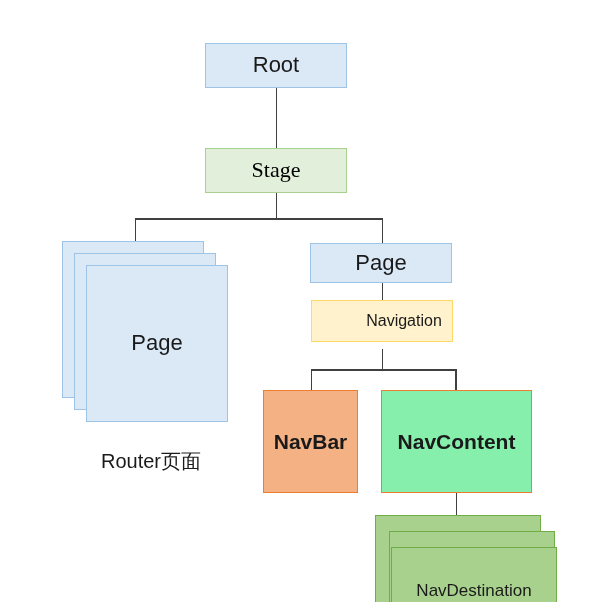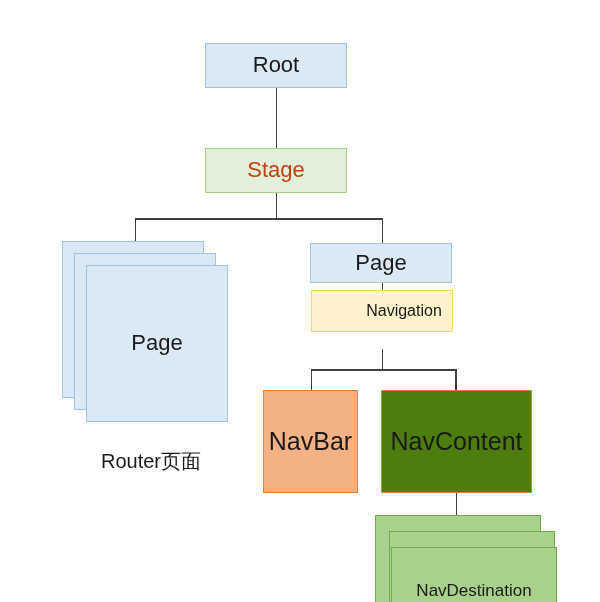--- a/index.html
+++ b/index.html
@@ -20,21 +20,21 @@
     border:1.5px solid transparent;
     display:flex;
     align-items:center;
     justify-content:center;
   }
   .node span {
     white-space:nowrap;
     line-height:1.1;
   }
   .fs-lg  { font-size:22px; }
-  .fs-md  { font-size:25px; }
+  .fs-md  { font-size:21px;font-weight:bold; }
   .fs-sm  { font-size:16px; }
   .fs-dest{ font-size:17px; }
   .caption {
     position:absolute;
     display:flex;
     align-items:center;
     justify-content:center;
     font-size:20px;
     white-space:nowrap;
   }
@@ -57,43 +57,43 @@
   <div class="line hline" style="left: 310.5px; top: 333px; width: 146px; background-color: rgb(64, 64, 64);"></div>
   <div class="line vline" style="left: 310.5px; top: 333px; height: 21px; background-color: rgb(64, 64, 64);"></div>
   <div class="line vline" style="left: 455px; top: 333px; height: 21px; background-color: rgb(64, 64, 64);"></div>
   <div class="line vline" style="left: 455.5px; top: 457px; height: 23px; background-color: rgb(64, 64, 64);"></div>
 
   <div class="node" style="left: 205px; top: 7px; width: 142px; height: 45px; background-color: rgb(219, 233, 247); border-color: rgb(157, 195, 230);">
     <span class="fs-lg" style="color: rgb(26, 26, 26);">Root</span>
   </div>
 
   <div class="node" style="left: 205px; top: 112px; width: 142px; height: 45px; background-color: rgb(226, 239, 218); border-color: rgb(169, 209, 142);">
-    <span class="fs-lg" style="color: #c2410c;">Stage</span>
+    <span class="fs-lg" style="color: #000000; font-family: Liberation Serif, serif;">Stage</span>
   </div>
 
   <div class="node" style="left: 62px; top: 205px; width: 142px; height: 157px; background-color: rgb(219, 233, 247); border-color: rgb(157, 195, 230);"></div>
   <div class="node" style="left: 74px; top: 217px; width: 142px; height: 157px; background-color: rgb(219, 233, 247); border-color: rgb(157, 195, 230);"></div>
   <div class="node" style="left: 86px; top: 229px; width: 142px; height: 157px; background-color: rgb(219, 233, 247); border-color: rgb(157, 195, 230);">
     <span class="fs-lg" style="color: rgb(26, 26, 26);">Page</span>
   </div>
   <div class="caption" style="left: 66px; top: 412px; width: 170px; height: 26px; color: rgb(26, 26, 26);">Router页面</div>
 
   <div class="node" style="left: 310px; top: 207px; width: 142px; height: 40px; background-color: rgb(219, 233, 247); border-color: rgb(157, 195, 230);">
     <span class="fs-lg" style="color: rgb(26, 26, 26);">Page</span>
   </div>
 
-  <div class="node" style="left: 311px; top: 254px; width: 142px; height: 42px; background-color: rgb(255, 242, 204); border-color: rgb(255, 217, 102); padding-left: 44px;">
+  <div class="node" style="left: 311px; top: 264px; width: 142px; height: 42px; background-color: rgb(255, 242, 204); border-color: rgb(255, 217, 102); padding-left: 44px;">
     <span class="fs-sm" style="color: rgb(26, 26, 26);">Navigation</span>
   </div>
 
   <div class="node" style="left: 263px; top: 354px; width: 95px; height: 103px; background-color: rgb(244, 177, 131); border-color: rgb(237, 125, 49);">
     <span class="fs-md" style="color: rgb(26, 26, 26);">NavBar</span>
   </div>
 
-  <div class="node" style="left: 381px; top: 354px; width: 151px; height: 103px; background-color: #4d7c0f; border-color: rgb(237, 125, 49); text-align: right;">
+  <div class="node" style="left: 381px; top: 354px; width: 151px; height: 103px; background-color: #86efac; border-color: rgb(237, 125, 49); text-align: right;">
     <span class="fs-md" style="color: rgb(26, 26, 26);">NavContent</span>
   </div>
 
   <div class="node" style="left: 375px; top: 479px; width: 166px; height: 88px; background-color: rgb(169, 209, 142); border-color: rgb(112, 173, 71);"></div>
   <div class="node" style="left: 389px; top: 495px; width: 166px; height: 88px; background-color: rgb(169, 209, 142); border-color: rgb(112, 173, 71);"></div>
   <div class="node" style="left: 391px; top: 511px; width: 166px; height: 88px; background-color: rgb(169, 209, 142); border-color: rgb(112, 173, 71);">
     <span class="fs-dest" style="color: rgb(26, 26, 26);">NavDestination</span>
   </div>
 
 </div>

